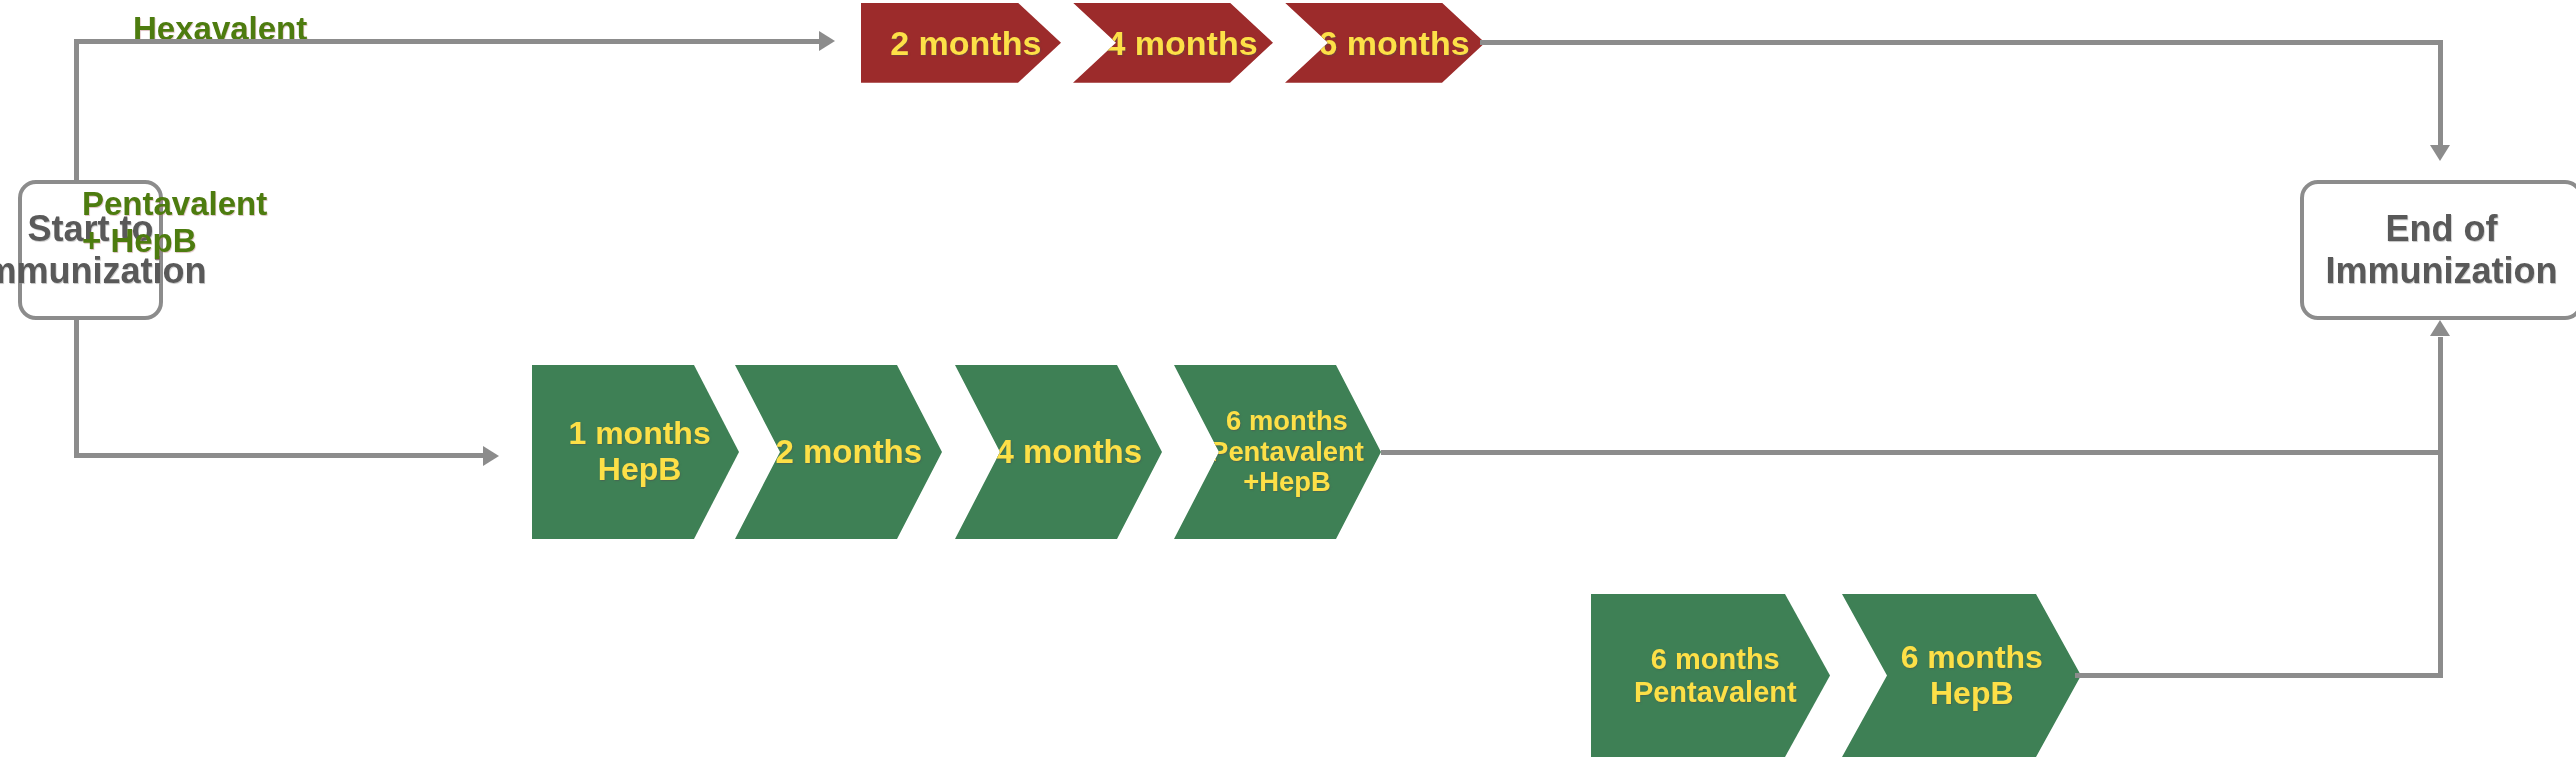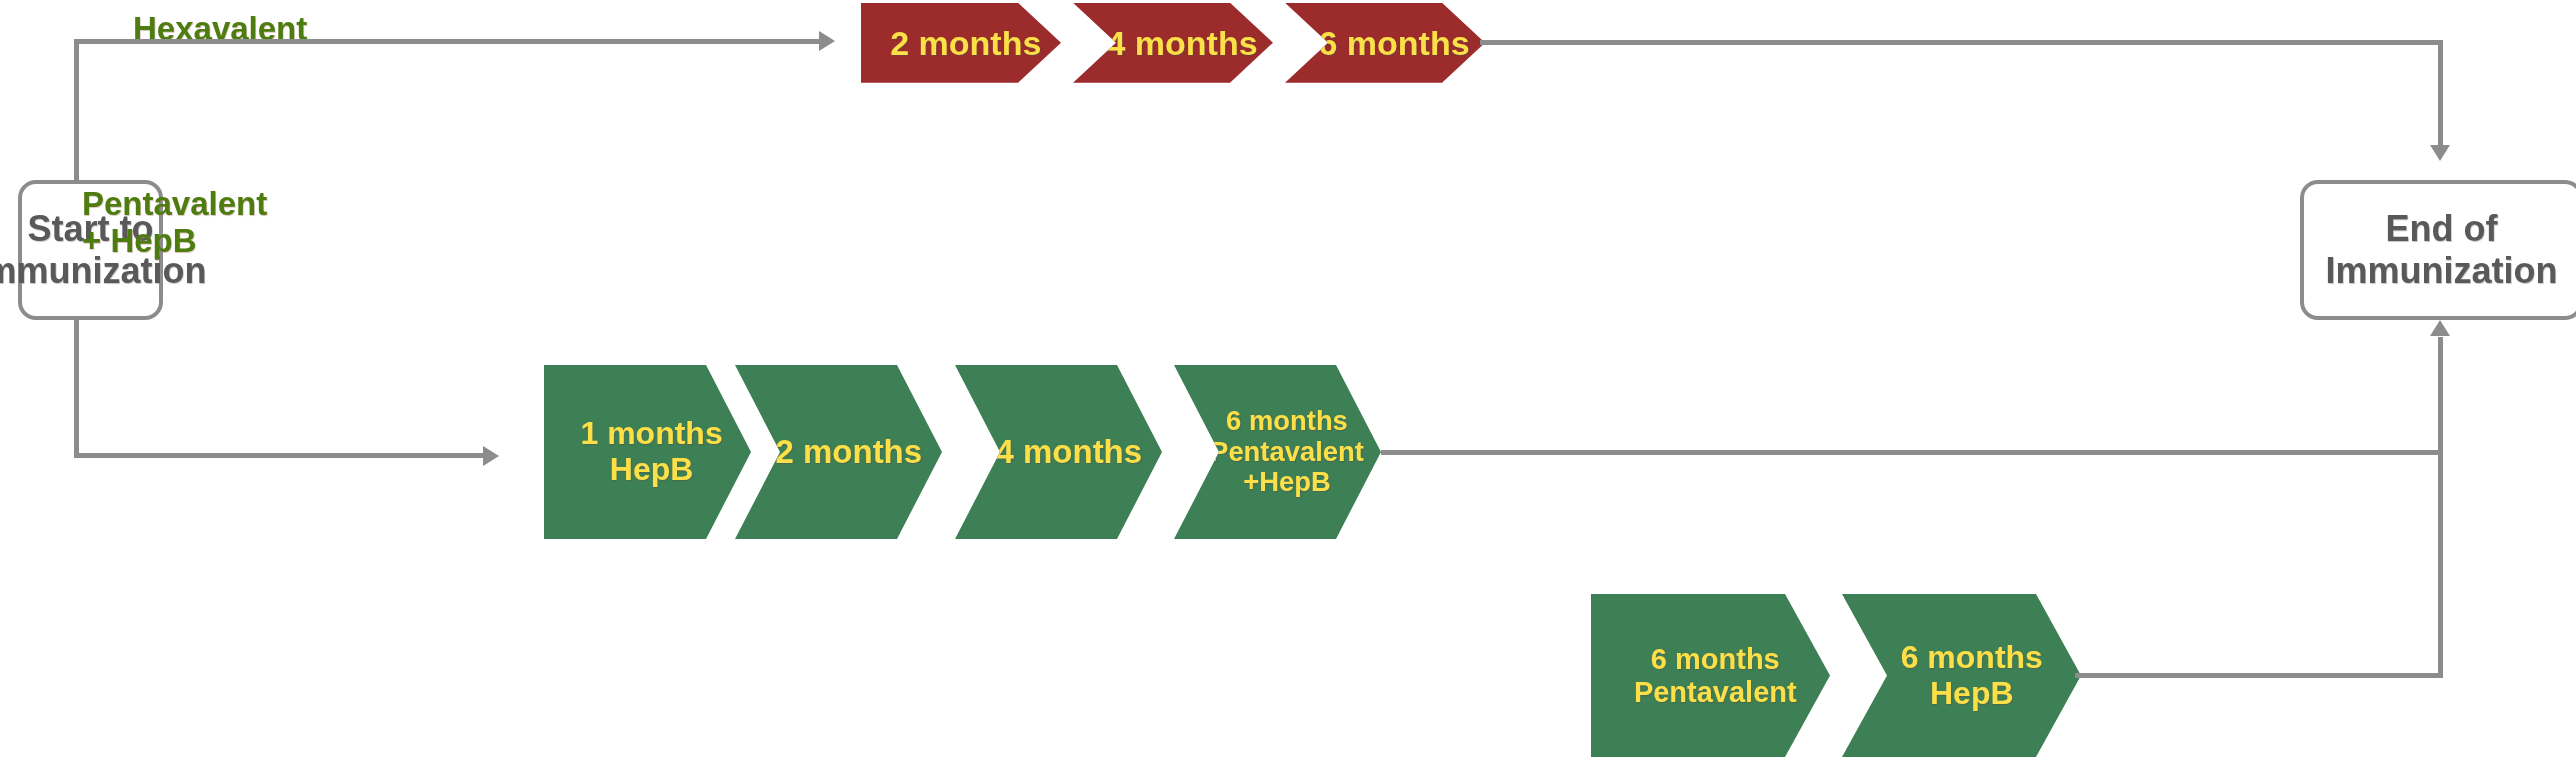--- a/index.html
+++ b/index.html
@@ -149,21 +149,21 @@
 Immunization</span>
   </div>
 
   <div class="line-v" style="left:74px; top:317px; height:141px;"></div>
   <div class="line-h" style="left:74px; top:453px; width:412px;"></div>
   <div class="head right" style="left:483px; top:446px;"></div>
 
   <div class="branch-label" style="left:82px; top:185px;">Pentavalent
 + HepB</div>
 
-  <div class="chev green flat" style="--tip:45px; left:544px; top:365px; width:207px; height:174px;">
+  <div class="chev green flat" style="--tip:45px; left:532px; top:365px; width:207px; height:174px;">
     <span class="chev-label" style="font-size:32px; padding-left:8.2px;">1 months
 HepB</span>
   </div>
   <div class="chev green notched" style="--tip:45px; left:735px; top:365px; width:207px; height:174px;">
     <span class="chev-label" style="font-size:33px; padding-left:20.6px;">2 months</span>
   </div>
   <div class="chev green notched" style="--tip:45px; left:955px; top:365px; width:207px; height:174px;">
     <span class="chev-label" style="font-size:33px; padding-left:20.6px;">4 months</span>
   </div>
   <div class="chev green notched" style="--tip:45px; left:1174px; top:365px; width:207px; height:174px;">

